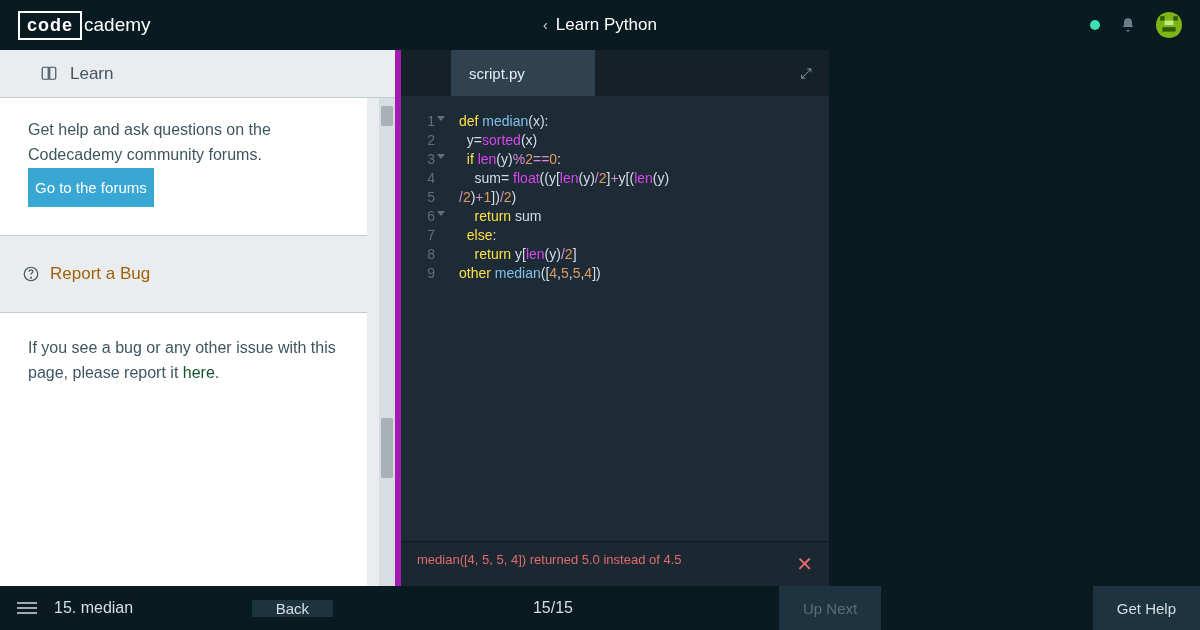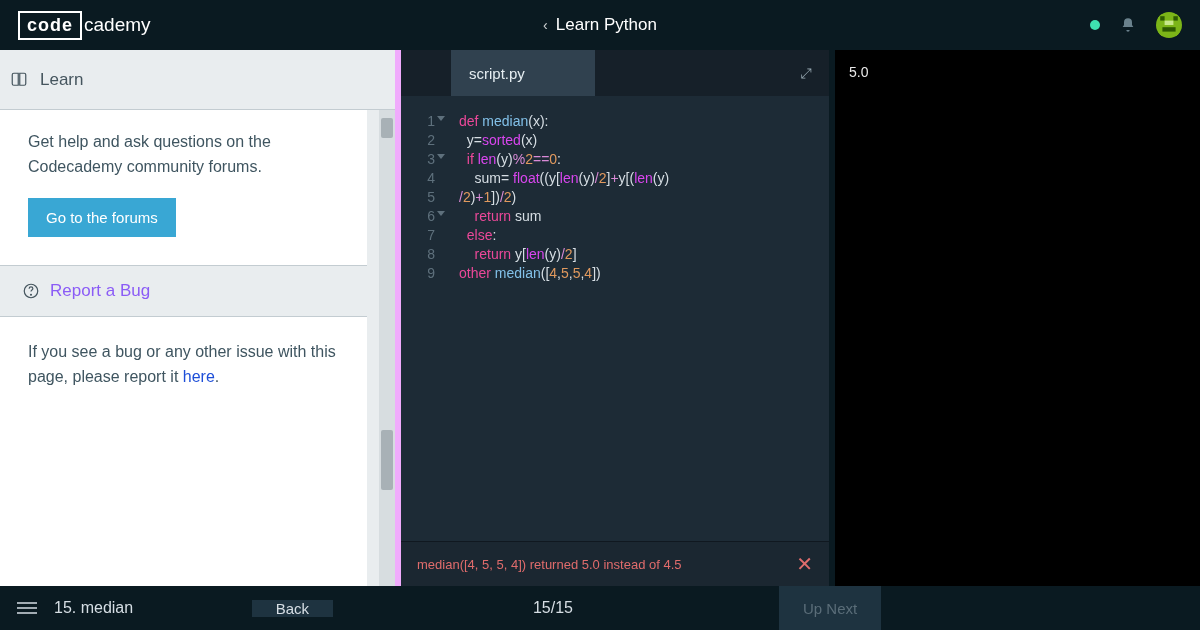--- a/index.html
+++ b/index.html
@@ -18,52 +18,52 @@
 .bell{width:16px;height:16px;fill:#6a818c}
 .avatar{width:26px;height:26px;border-radius:50%;background:#7cb518;display:flex;align-items:center;justify-content:center;overflow:hidden}
 .avatar svg{width:22px;height:22px}
 
 
 .main{flex:1;display:flex;min-height:0}
 
 
 .left{width:395px;display:flex;height:100%}
 .left-inner{flex:1;display:flex;flex-direction:column;background:#e9edef}
-.sp-tab{height:60px;display:flex;align-items:center;gap:12px;padding:0 10px;border-bottom:1px solid #c3ccd1;color:#45555e;font-size:17px}
+.sp-tab{height:48px;display:flex;align-items:center;gap:12px;padding:0 40px;border-bottom:1px solid #c3ccd1;color:#45555e;font-size:17px}
 .sp-tab.active{background:#fff}
 .sp-tab svg{width:18px;height:18px;stroke:#45555e;fill:none;stroke-width:1.6}
 .sp-body{flex:1;display:flex;min-height:0}
 .sp-scroll{flex:1;overflow:hidden;display:flex;flex-direction:column}
 .help-card{background:#fff;padding:20px 28px 28px;color:#3f5560;font-size:16px;line-height:1.55;margin:0 12px 0 0}
-.help-btn{margin-top:18px;background:#39a7d4;color:#fff;border:none;padding:11px 18px;font-size:15px}
-.bug-head{display:flex;align-items:center;gap:10px;padding:15px 22px;background:#e9edef;color:#8b5cf6;font-size:17px;border-top:1px solid #c3ccd1;border-bottom:1px solid #c3ccd1;margin-right:12px}
+.help-btn{background:#39a7d4;color:#fff;border:none;padding:11px 7px;font-size:15px}
+.bug-head{display:flex;align-items:center;gap:10px;padding:28px 22px;background:#e9edef;color:#a16207;font-size:17px;border-top:1px solid #c3ccd1;border-bottom:1px solid #c3ccd1;margin-right:12px}
 .bug-body{background:#fff;padding:22px 28px;color:#3f5560;font-size:16px;line-height:1.6;flex:1;margin-right:12px}
-.bug-body .here{color:#1d4ed8}
+.bug-body .here{color:#14532d}
 .sp-sbar{width:16px;background:#d7dde0;position:relative}
 .sp-thumb{position:absolute;left:2px;right:2px;background:#a8b1b6;border-radius:2px}
 
 
-.center{width:440px;background:#1d2b36;display:flex;flex-direction:column;border-right:6px solid #0a1a21;border-left:6px solid #f0abfc}
+.center{width:440px;background:#1d2b36;display:flex;flex-direction:column;border-right:6px solid #0a1a21;border-left:6px solid #a21caf}
 .ed-tabs{height:46px;display:flex;background:#162029}
 .ed-tab-spacer{width:50px;background:#162029}
 .ed-tab{background:#30414f;color:#e6eef2;display:flex;align-items:center;padding:0 70px 0 18px;font-size:15px;position:relative}
 .expand{margin-left:auto;width:46px;display:flex;align-items:center;justify-content:center;color:#96a7b1;font-size:14px}
 .editor{flex:1;display:flex;font-family:Consolas,Monaco,monospace;font-size:14px;line-height:19px;padding-top:16px;overflow:hidden}
 .gutter{width:44px;text-align:right;color:#5e707c;padding-right:10px}
 .gut-row{height:19px;position:relative}
 .fold{position:absolute;right:-10px;top:4px;width:0;height:0;border-left:4px solid transparent;border-right:4px solid transparent;border-top:5px solid #5e707c}
 .code{flex:1;color:#d6dee4;white-space:pre;padding-left:14px}
-.kw{color:#ec4899}
+.kw{color:#fde047}
 .fn{color:#82c0e8}
 .op{color:#d98ad6}
 .var{color:#d6dee4}
 .num{color:#e0995e}
 .pr{color:#82c0e8}
 .bi{color:#d946ef}
-.ed-err{background:#1b2731;padding:10px 16px;color:#e06c6c;font-family:Consolas,Monaco,monospace;font-size:13px;display:flex;align-items:center;justify-content:space-between;border-top:1px solid #101820}
+.ed-err{background:#1b2731;padding:10px 16px;color:#e06c6c;font-family:Consolas,Monaco,monospace;font-size:13px;display:flex;justify-content:space-between;border-top:1px solid #101820}
 .err-x{color:#e06c6c;font-size:20px;font-weight:300}
 .ed-foot{height:44px;display:flex;background:#1b2731}
 .run-btn{width:82px;background:#1f7d72;color:#fff;display:flex;align-items:center;justify-content:center;font-size:16px}
 .reload{width:50px;display:flex;align-items:center;justify-content:center;color:#6a818c;font-size:17px}
 
 
 .right{flex:1;background:#000;color:#e8e8e8;font-family:Consolas,Monaco,monospace;font-size:14px;padding:14px}
 
 
 .bottom{height:44px;background:#0a1a21;display:flex;align-items:center;color:#d6dee4}
@@ -174,23 +174,20 @@
     <span class="kw">return</span> <span class="var">y</span>[<span class="bi">len</span>(<span class="var">y</span>)<span class="op">/</span><span class="num">2</span>]
 <span class="kw">other</span> <span class="pr">median</span>([<span class="num">4</span>,<span class="num">5</span>,<span class="num">5</span>,<span class="num">4</span>])
 </div>
       </div>
       <div class="ed-err">
         <span>median([4, 5, 5, 4]) returned 5.0 instead of 4.5</span>
         <span class="err-x">✕</span>
       </div>
     </div>
 
-    <div class="right">
-      <div>5.0</div>
-    </div>
 
   </div>
 
   <div class="bottom">
     <div class="bot-left">
       <div class="menu-icon">
         <svg viewBox="0 0 24 14" fill="none">
             <line x1="0" y1="1" x2="24" y2="1"></line>
             <line x1="0" y1="7" x2="24" y2="7"></line>
             <line x1="0" y1="13" x2="24" y2="13"></line>
@@ -199,16 +196,17 @@
       <div class="crumb">15. median</div>
       <div class="bot-spacer"></div>
       <div class="bot-btn">Back</div>
     </div>
     <div class="bot-mid">
       <span>15/15</span>
     </div>
     <div class="bot-right">
       <div class="bot-btn dis">Up Next</div>
       <div style="flex:1"></div>
+      <div class="bot-btn">Get Help</div>
     </div>
   </div>
 
 </div>
 
 </body></html>

